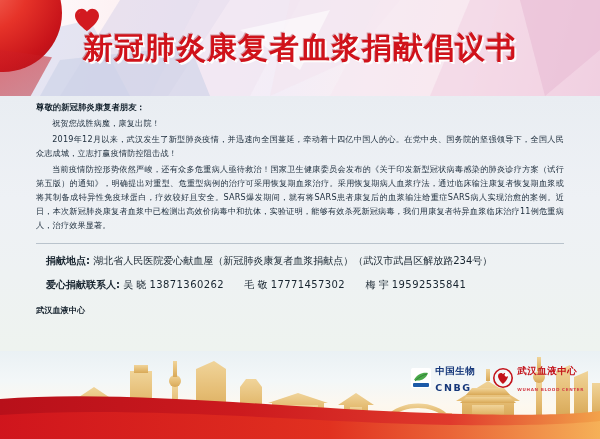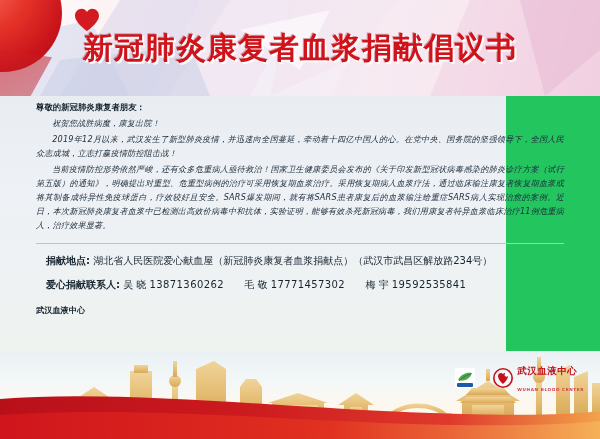--- a/index.html
+++ b/index.html
@@ -67,37 +67,37 @@
       1px 1px 0 #ffffff,
       2px 2px 0 rgba(255,255,255,.85),
       -1px -1px 0 rgba(150,10,16,.35);
     white-space: nowrap;
   }
 
   
   .body-area {
     position: absolute;
     left: 0; top: 96px;
-    width: 506px; height: 255px;
+    width: 600px; height: 255px;
     background: linear-gradient(180deg, #e9edf2 0%, #eef1f5 40%, #eef2f3 70%, #eef3ef 100%);
   }
   .body-inner {
     position: absolute;
     left: 36px; top: 4px;
     width: 528px;
   }
   .para {
     color: #20303f;
     font-size: 8.1px;
     line-height: 14px;
     text-align: justify;
     margin: 0 0 2px 0;
     letter-spacing: .2px;
   }
-  .para.indent { text-indent: 2em; font-style: italic; }
+  .para.indent { text-indent: 2em; }
   .salutation {
     font-weight: bold;
     color: #16242f;
     font-size: 8.4px;
     line-height: 15px;
     margin: 0 0 1px 0;
   }
   .highlight {
     font-weight: bold;
     color: #16242f;
@@ -305,20 +305,24 @@
 
       <div class="logo">
         <span class="logo-mark">
           <svg viewBox="0 0 20 20" width="20" height="20">
             <rect x="0" y="0" width="20" height="20" rx="2" fill="#ffffff"></rect>
             <path d="M3 12 C6 6 12 4 17 5 C15 11 9 14 3 12 Z" fill="#4aa94a"></path>
             <path d="M4 13 C8 9 12 7 16 6" stroke="#2f7f35" stroke-width="0.9" fill="none"></path>
             <rect x="2" y="15" width="16" height="4" rx="1" fill="#1c5aa8"></rect>
           </svg>
         </span>
+        <span class="logo-text">
+          <span class="logo-cn">中国生物</span><br>
+          <span class="logo-en">CNBG</span>
+        </span>
       </div>
 
       <div class="logo">
         <span class="logo-mark">
           <svg viewBox="0 0 20 20" width="20" height="20">
             <circle cx="10" cy="10" r="9.2" fill="none" stroke="#c3121a" stroke-width="1.6"></circle>
             <path d="M10 16 C10 16 5 11.5 5 8.2 C5 6.2 6.5 5 8 5 C9 5 9.7 5.6 10 6.3 C10.3 5.6 11 5 12 5 C13.5 5 15 6.2 15 8.2 C15 11.5 10 16 10 16 Z" fill="#c3121a"></path>
             <path d="M13.5 3.2 C13.5 3.2 11.6 5.6 11.6 7 C11.6 8 12.5 8.7 13.5 8.7 C14.5 8.7 15.4 8 15.4 7 C15.4 5.6 13.5 3.2 13.5 3.2 Z" fill="#ffffff"></path>
           </svg>
         </span>

